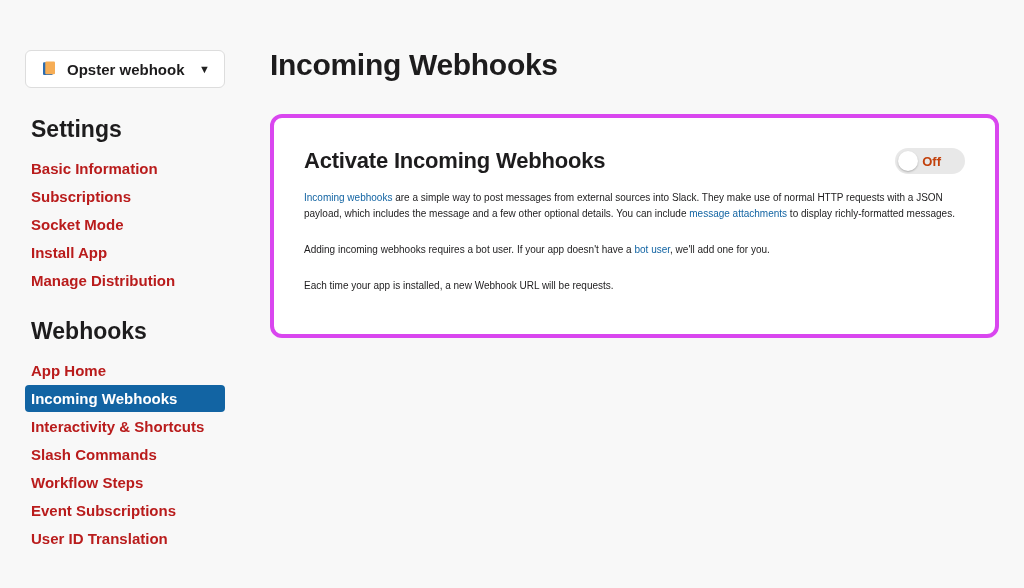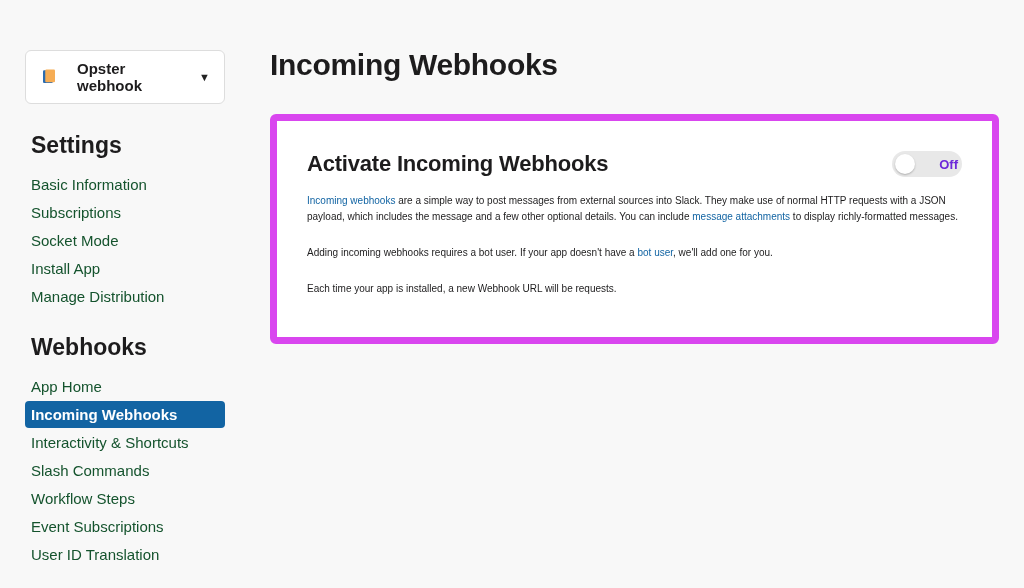--- a/index.html
+++ b/index.html
@@ -15,21 +15,21 @@
     .sidebar { width: 225px; padding-left: 25px; padding-right: 0; flex-shrink: 0; }
     .main { flex: 1; padding-left: 45px; padding-right: 25px; }
 
     .app-selector {
       background: #fff;
       border: 1px solid #ddd;
       border-radius: 6px;
       padding: 9px 14px;
       display: flex;
       align-items: center;
-      gap: 19px;
+      gap: 9px;
       cursor: pointer;
       width: 200px;
       margin-bottom: 28px;
     }
     .app-icon {
       width: 18px; height: 18px;
       display: inline-flex;
     }
     .app-name { font-weight: 700; font-size: 15px; flex: 1; }
     .chevron { font-size: 11px; color: #222; }
@@ -38,44 +38,45 @@
       font-size: 23px;
       font-weight: 900;
       margin-bottom: 12px;
       padding-left: 6px;
     }
     .nav-group { margin-bottom: 24px; }
     .nav-item {
       display: block;
       padding: 5px 10px 5px 6px;
       font-size: 15px;
-      color: #14532d;
+      color: #b91c1c;
       cursor: pointer;
       border-radius: 4px;
       margin-bottom: 1px;
       width: 200px;
+      font-weight: bold;
     }
     .nav-item.active {
       background: #1264a3;
       color: #fff;
       font-weight: 600;
     }
 
     .page-title {
       font-size: 30px;
       font-weight: 900;
       margin-top: -2px;
       margin-bottom: 32px;
       letter-spacing: -0.3px;
     }
 
     .card {
       background: #fff;
-      border: 7px solid #d946ef;
-      border-radius: 6px;
+      border: 4px solid #d946ef;
+      border-radius: 12px;
       padding: 30px 30px 40px 30px;
     }
     .card-header {
       display: flex;
       align-items: center;
       justify-content: space-between;
       margin-bottom: 16px;
     }
     .card-title {
       font-size: 22px;
@@ -97,24 +98,24 @@
       position: absolute;
       left: 3px;
       width: 20px;
       height: 20px;
       background: #fff;
       border-radius: 50%;
       box-shadow: 0 1px 2px rgba(0,0,0,0.25);
     }
     .toggle-label {
       position: absolute;
-      right: 4px;
+      right: 24px;
       font-size: 13px;
       font-weight: 700;
-      color: #6d28d9;
+      color: #c2410c;
     }
 
     .body-text {
       font-size: 10px;
       line-height: 1.6;
       color: #1d1c1d;
       margin-bottom: 20px;
     }
     .body-text:last-child { margin-bottom: 0; }
     .link { color: #1264a3; cursor: pointer; }

